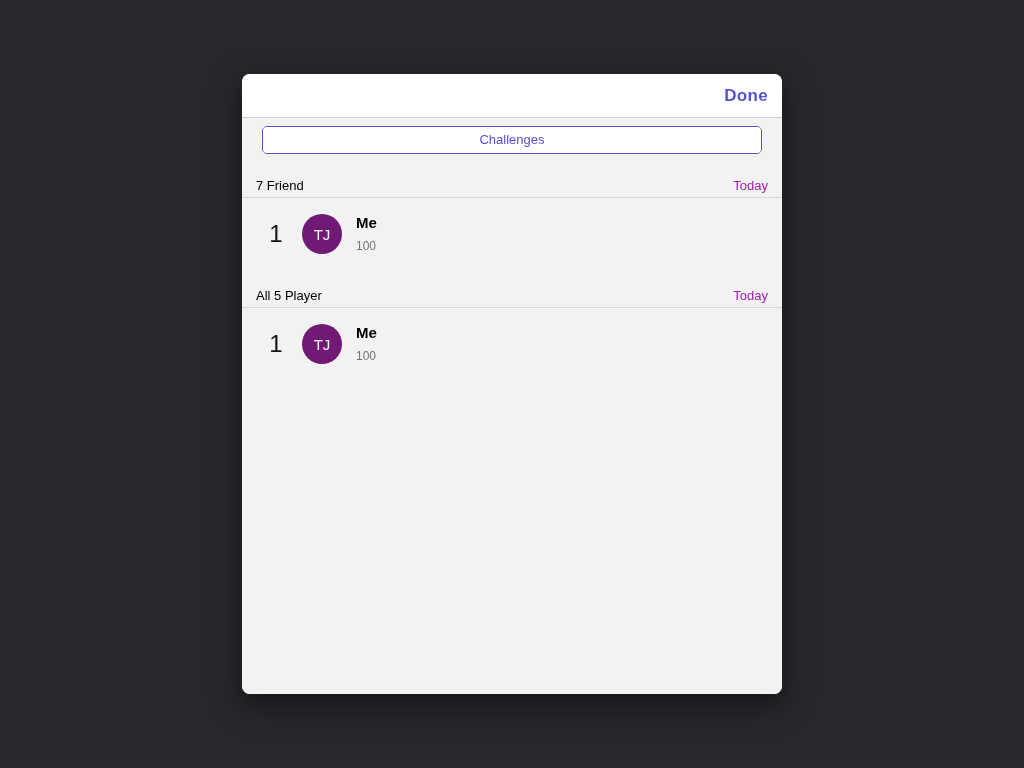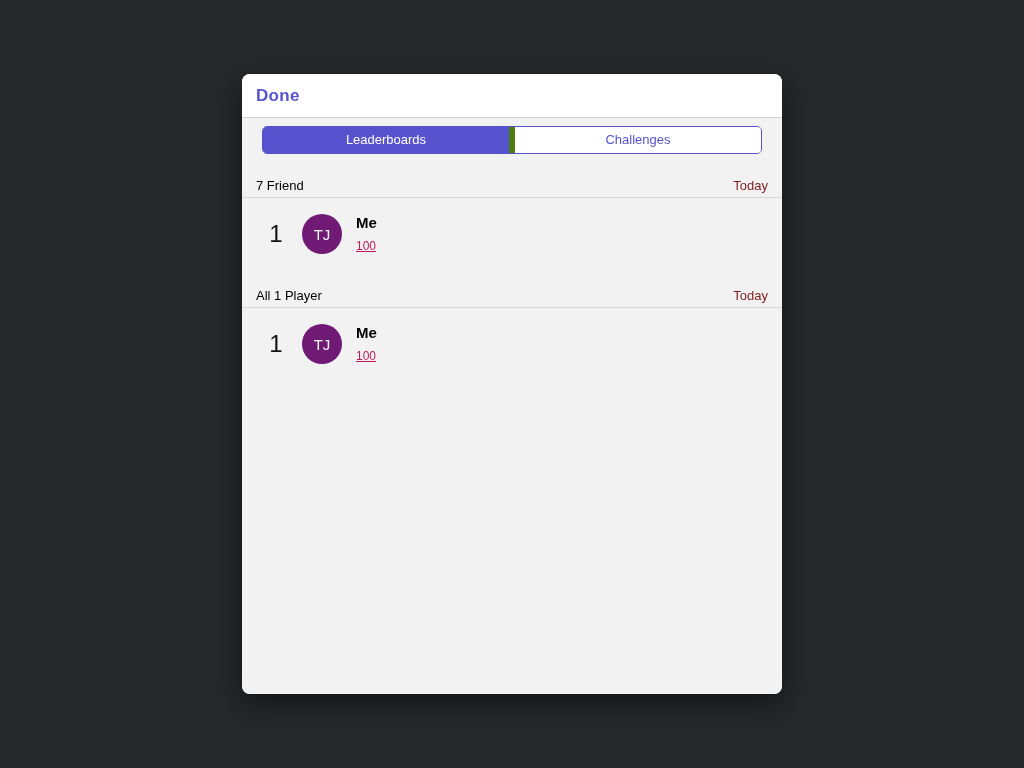--- a/index.html
+++ b/index.html
@@ -20,21 +20,21 @@
     box-shadow: 0 10px 30px rgba(0,0,0,0.5);
     display: flex;
     flex-direction: column;
   }
   .nav-bar {
     background: #ffffff;
     height: 44px;
     border-bottom: 1px solid #d1d1d3;
     display: flex;
     align-items: center;
-    justify-content: flex-start;
+    justify-content: flex-end;
     padding: 0 14px;
   }
   .done-btn {
     color: #5753cf;
     font-size: 17px;
     font-weight: 600;
     letter-spacing: 0.3px;
     background: none;
     border: none;
     cursor: pointer;
@@ -75,21 +75,21 @@
   .section-header {
     display: flex;
     justify-content: space-between;
     align-items: flex-end;
     padding: 14px 14px 4px;
     border-bottom: 1px solid #d6d6d8;
     font-size: 13px;
   }
   .section-header .title { color: #000; }
   .section-header .filter {
-    color: #7f1d1d;
+    color: #a21caf;
     cursor: pointer;
     text-align: right;
   }
   .row {
     display: flex;
     align-items: center;
     padding: 16px 14px 20px;
   }
   .rank {
     width: 40px;
@@ -113,58 +113,56 @@
     flex-shrink: 0;
   }
   .player .name {
     font-size: 15px;
     color: #000;
     line-height: 1.1;
     font-weight: bold;
   }
   .player .score {
     font-size: 12px;
-    color: #be185d;
+    color: #737373;
     margin-top: 7px;
-    text-decoration: underline;
   }
 </style>
 </head>
 <body>
 
 <div class="sheet">
 
   <div class="nav-bar">
     <button class="done-btn">Done</button>
   </div>
 
   <div class="seg-row">
     <div class="segmented">
-      <div class="seg-item active">Leaderboards</div>
       <div class="seg-item">Challenges</div>
     </div>
   </div>
 
   <div class="content">
 
     <div class="section-header">
       <span class="title">7 Friend</span>
       <span class="filter">Today</span>
     </div>
     <div class="row">
       <div class="rank">1</div>
       <div class="avatar">TJ</div>
       <div class="player">
         <div class="name">Me</div>
         <div class="score">100</div>
       </div>
     </div>
 
     <div class="section-header">
-      <span class="title">All 1 Player</span>
+      <span class="title">All 5 Player</span>
       <span class="filter">Today</span>
     </div>
     <div class="row">
       <div class="rank">1</div>
       <div class="avatar">TJ</div>
       <div class="player">
         <div class="name">Me</div>
         <div class="score">100</div>
       </div>
     </div>

